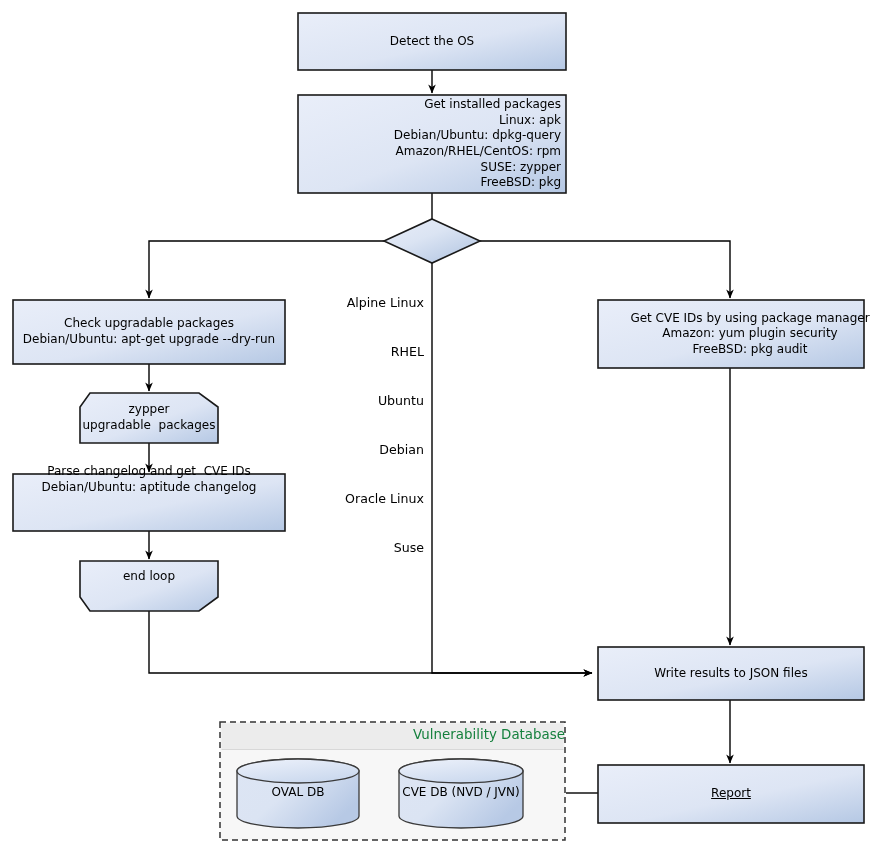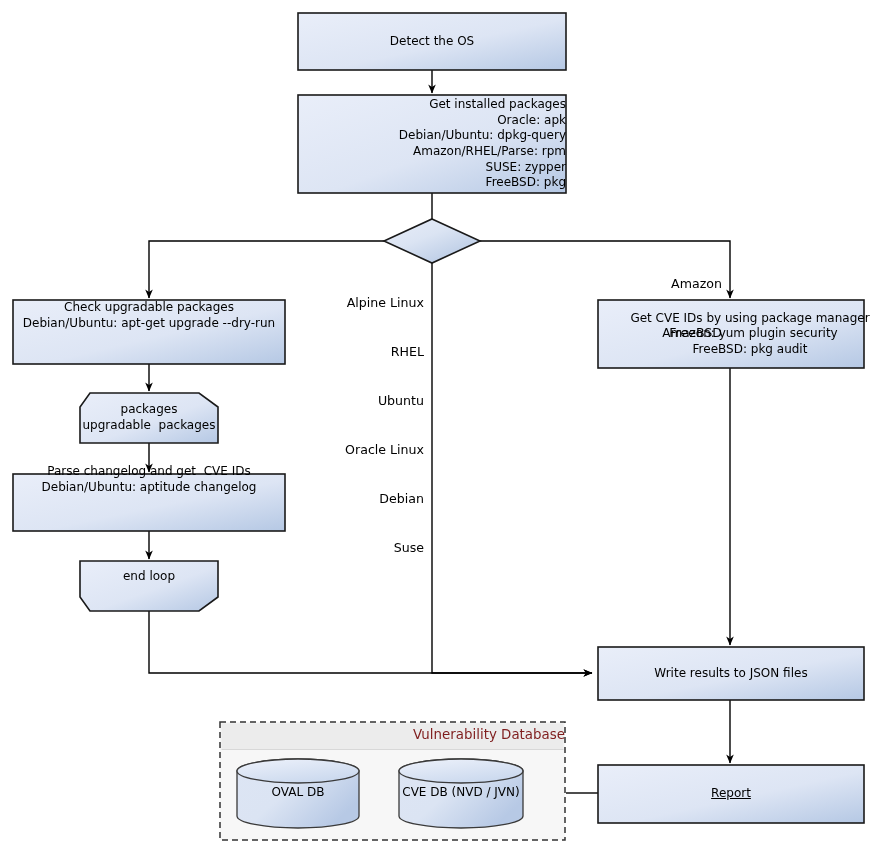--- a/index.html
+++ b/index.html
@@ -32,34 +32,34 @@
     display: flex;
     flex-direction: column;
     justify-content: center;
     font-size: 12px;
     color: #000000;
     line-height: 1.30;
     pointer-events: none;
     white-space: pre;
   }
   .ta-center { align-items: center; text-align: center; }
-  .ta-right  { align-items: flex-end; text-align: right; }
+  .ta-right  { align-items: flex-end; text-align: right; padding-right: 5px; }
   .edge-label {
     position: absolute;
     font-size: 12.6px;
     color: #000000;
     line-height: 1.30;
     white-space: pre;
   }
   .el-center { text-align: center; }
   .el-right  { text-align: right; }
   .group-title {
     position: absolute;
     font-size: 13.4px;
-    color: #7f1d1d;
+    color: #15803d;
     text-align: right;
     white-space: nowrap;
     overflow: hidden;
   }
 </style>
 </head>
 <body>
 
 <div id="canvas">
 
@@ -152,49 +152,45 @@
 
     <rect x="598" y="765" width="266" height="58" fill="url(#boxGradWide)" stroke="#1a1a1a" stroke-width="1.6"></rect>
   </svg>
 
   <div class="node-text ta-center" style="left:298px; top:13px; width:268px; height:57px;">
     <span>Detect the OS</span>
   </div>
 
   <div class="node-text ta-right" style="left:298px; top:95px; width:268px; height:98px;">
     <span>Get installed packages</span>
-    <span>Oracle: apk</span>
+    <span>Linux: apk</span>
     <span>Debian/Ubuntu: dpkg-query</span>
-    <span>Amazon/RHEL/Parse: rpm</span>
+    <span>Amazon/RHEL/CentOS: rpm</span>
     <span>SUSE: zypper</span>
     <span>FreeBSD: pkg</span>
   </div>
 
 
   <div class="edge-label el-right" style="left:224px; top:262px; width:200px;">
     <div>Alpine Linux</div>
     <div>RHEL</div>
     <div>Ubuntu</div>
+    <div>Debian</div>
     <div>Oracle Linux</div>
-    <div>Debian</div>
     <div>Suse</div>
   </div>
 
-  <div class="edge-label el-right" style="left:572px; top:243px; width:150px;">
-    <div>Amazon</div>
-    <div>FreeBSD</div>
-  </div>
-
-  <div class="node-text ta-center" style="left:13px; top:284px; width:272px; height:64px;">
+
+  <div class="node-text ta-center" style="left:13px; top:300px; width:272px; height:64px;">
     <span>Check upgradable packages</span>
     <span>Debian/Ubuntu: apt-get upgrade --dry-run</span>
   </div>
 
   <div class="node-text ta-center" style="left:80px; top:393px; width:138px; height:50px;">
-    <span>packages</span>
+    <span>zypper</span>
     <span>upgradable  packages</span>
   </div>
 
   <div class="node-text ta-center" style="left:13px; top:455px; width:272px; height:49px;">
     <span>Parse changelog and get  CVE IDs</span>
     <span>Debian/Ubuntu: aptitude changelog</span>
   </div>
 
   <div class="node-text ta-center" style="left:80px; top:561px; width:138px; height:32px;">
     <span>end loop</span>

